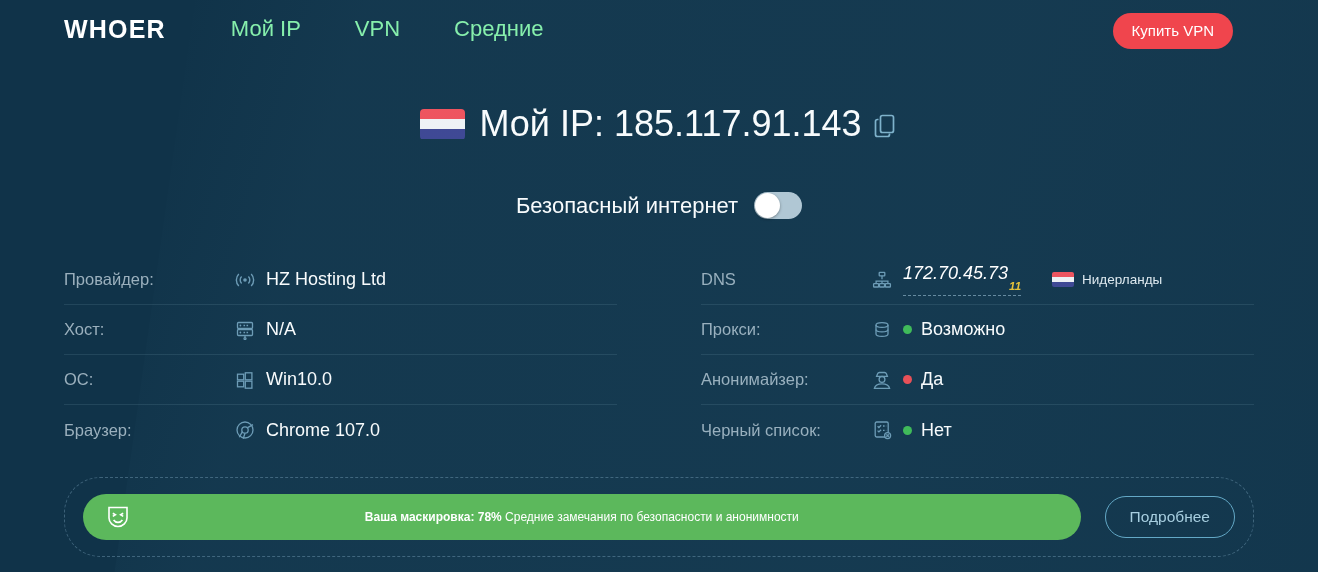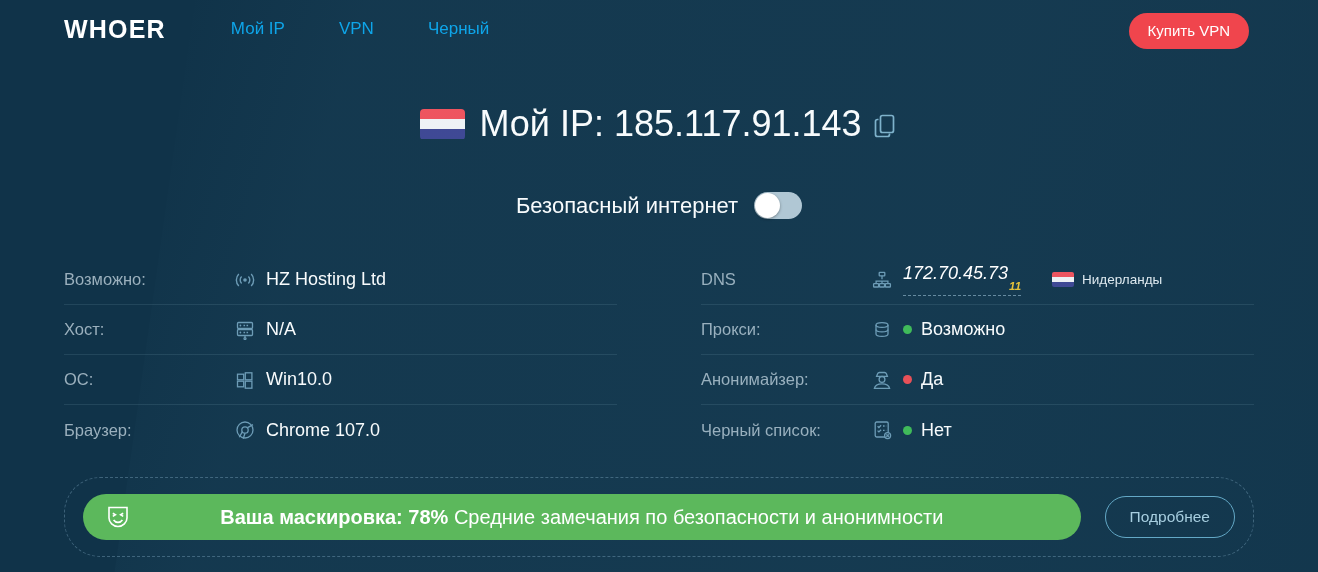--- a/index.html
+++ b/index.html
@@ -54,22 +54,22 @@
     white-space: nowrap;
   }
 
   nav.mainnav {
     display: flex;
     align-items: center;
     gap: 0px;
   }
 
   .nav-link {
-    color: #0ea5e9;
-    font-size: 17px;
+    color: #86efac;
+    font-size: 22px;
     padding: 6px 27px;
     white-space: nowrap;
     cursor: pointer;
     text-decoration: none;
     display: inline-flex;
     align-items: center;
     gap: 7px;
   }
 
   .caret {
@@ -77,21 +77,21 @@
     width: 9px;
     height: 9px;
     border-right: 1.6px solid #c7d6de;
     border-bottom: 1.6px solid #c7d6de;
     transform: rotate(45deg) translate(-2px,-2px);
     margin-left: 2px;
   }
 
   .buy-btn {
     position: absolute;
-    right: 69px;
+    right: 85px;
     top: 13px;
     background: #f0454d;
     color: #ffffff;
     border: none;
     border-radius: 18px;
     font-size: 15px;
     font-family: inherit;
     padding: 9px 19px 10px;
     cursor: pointer;
     white-space: nowrap;
@@ -291,21 +291,21 @@
     left: 20px;
     top: 50%;
     transform: translateY(-50%);
     display: flex;
     align-items: center;
   }
 
   .score-text {
     flex: 1;
     text-align: center;
-    font-size: 20px;
+    font-size: 12px;
     color: #ffffff;
     white-space: nowrap;
   }
   .score-text b { font-weight: bold; }
 
   .details-btn {
     border: 1px solid #63a8c6;
     color: #a9cfe0;
     background: transparent;
     border-radius: 22px;
@@ -326,21 +326,21 @@
     <div class="logo">WHOER</div>
 
     <nav class="mainnav">
       <a class="nav-link">
         <span>Мой IP</span>
       </a>
       <a class="nav-link">
         <span>VPN</span>
       </a>
       <a class="nav-link">
-        <span>Черный</span>
+        <span>Средние</span>
       </a>
     </nav>
 
     <button class="buy-btn">Купить VPN</button>
   </header>
 
   <section class="hero">
     <div class="ip-line">
       <span class="flag-nl">
         <span class="r"></span>
@@ -362,21 +362,21 @@
         <span class="knob"></span>
       </span>
     </div>
   </section>
 
   <section class="info-wrap">
 
     <div class="col">
 
       <div class="row">
-        <span class="label">Возможно:</span>
+        <span class="label">Провайдер:</span>
         <span class="ricon">
           <svg width="22" height="18" viewBox="0 0 22 18" fill="none" stroke="#6d9bb5" stroke-width="1.4">
             <circle cx="11" cy="9" r="1.8" fill="#6d9bb5" stroke="none"></circle>
             <path d="M7.6 5.6a4.8 4.8 0 0 0 0 6.8M14.4 5.6a4.8 4.8 0 0 1 0 6.8"></path>
             <path d="M4.8 3a8.6 8.6 0 0 0 0 12M17.2 3a8.6 8.6 0 0 1 0 12"></path>
           </svg>
         </span>
         <span class="value">HZ Hosting Ltd</span>
       </div>
 

